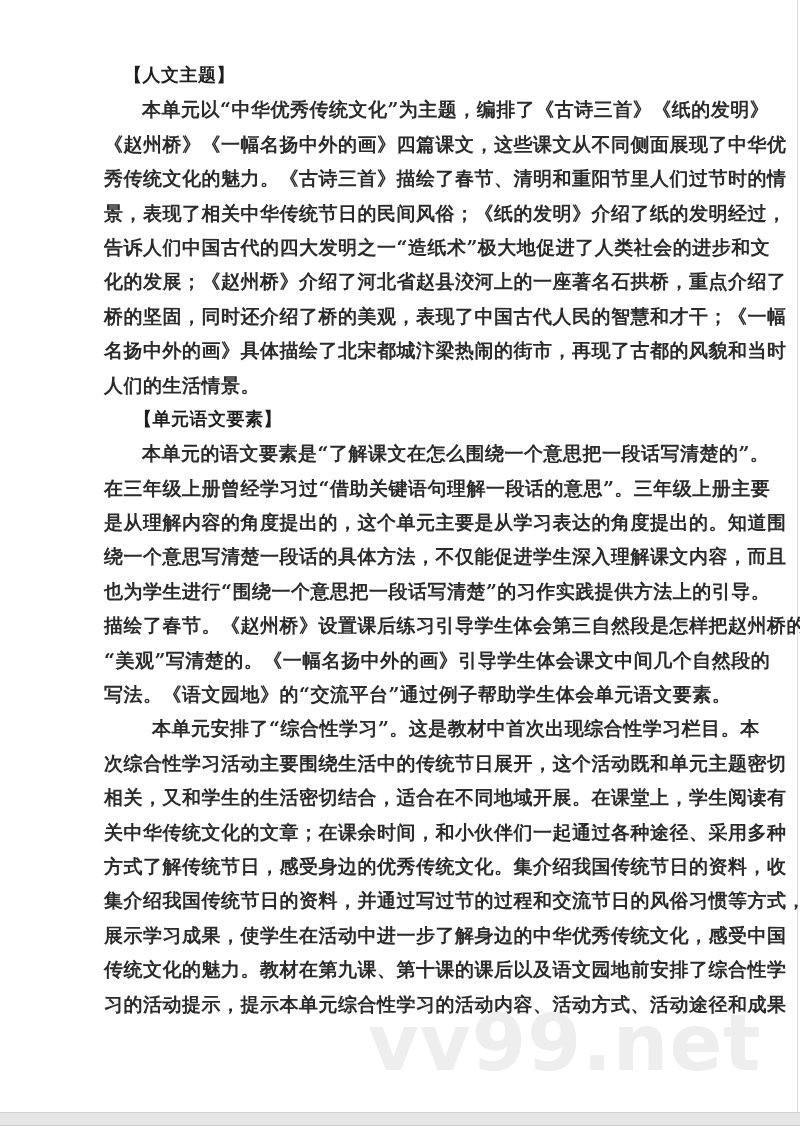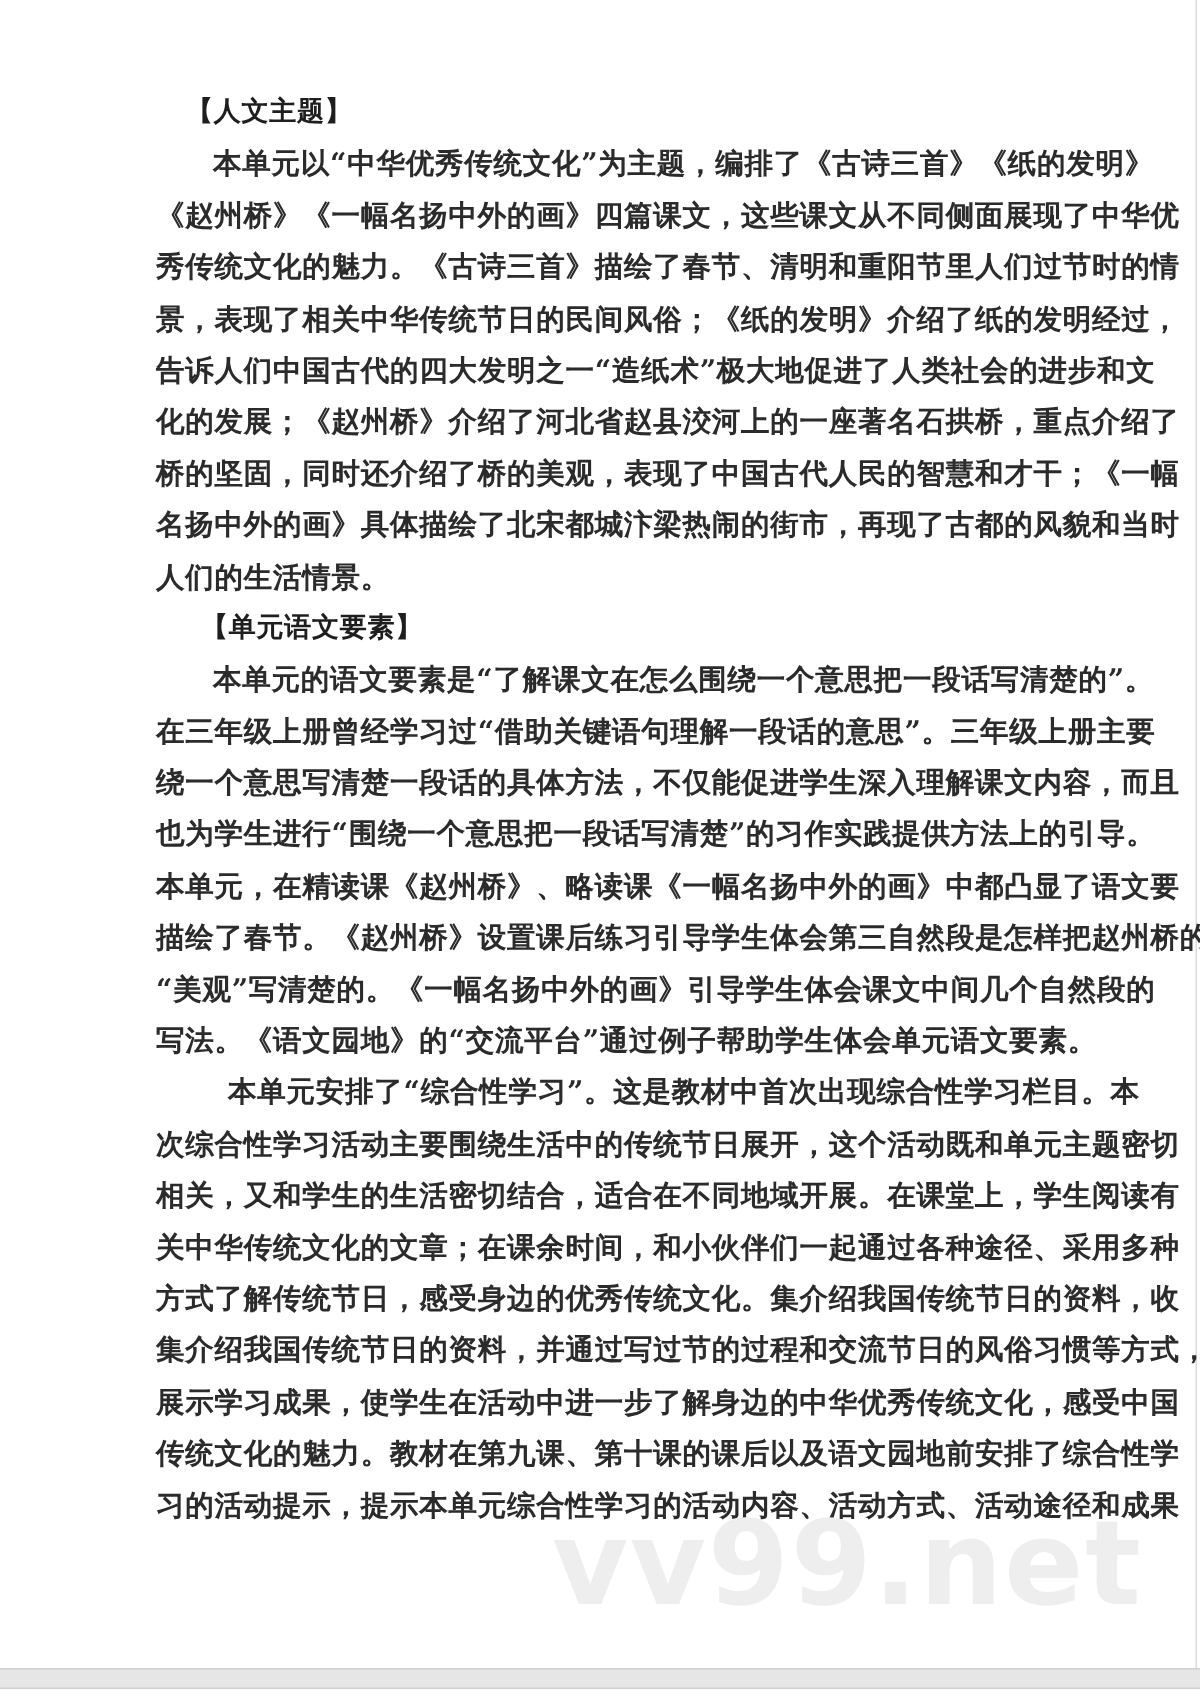--- a/index.html
+++ b/index.html
@@ -38,23 +38,23 @@
     <div class="line">景，表现了相关中华传统节日的民间风俗；《纸的发明》介绍了纸的发明经过，</div>
     <div class="line">告诉人们中国古代的四大发明之一“造纸术”极大地促进了人类社会的进步和文</div>
     <div class="line">化的发展；《赵州桥》介绍了河北省赵县洨河上的一座著名石拱桥，重点介绍了</div>
     <div class="line">桥的坚固，同时还介绍了桥的美观，表现了中国古代人民的智慧和才干；《一幅</div>
     <div class="line">名扬中外的画》具体描绘了北宋都城汴梁热闹的街市，再现了古都的风貌和当时</div>
     <div class="line last">人们的生活情景。</div>
 
     <div class="line heading h2">【单元语文要素】</div>
     <div class="line indent">本单元的语文要素是“了解课文在怎么围绕一个意思把一段话写清楚的”。</div>
     <div class="line">在三年级上册曾经学习过“借助关键语句理解一段话的意思”。三年级上册主要</div>
+    <div class="line">是从理解内容的角度提出的，这个单元主要是从学习表达的角度提出的。知道围</div>
     <div class="line">绕一个意思写清楚一段话的具体方法，不仅能促进学生深入理解课文内容，而且</div>
     <div class="line">也为学生进行“围绕一个意思把一段话写清楚”的习作实践提供方法上的引导。</div>
-    <div class="line">本单元，在精读课《赵州桥》、略读课《一幅名扬中外的画》中都凸显了语文要</div>
     <div class="line">描绘了春节。《赵州桥》设置课后练习引导学生体会第三自然段是怎样把赵州桥的</div>
     <div class="line">“美观”写清楚的。《一幅名扬中外的画》引导学生体会课文中间几个自然段的</div>
     <div class="line last">写法。《语文园地》的“交流平台”通过例子帮助学生体会单元语文要素。</div>
 
     <div class="line indent2">本单元安排了“综合性学习”。这是教材中首次出现综合性学习栏目。本</div>
     <div class="line">次综合性学习活动主要围绕生活中的传统节日展开，这个活动既和单元主题密切</div>
     <div class="line">相关，又和学生的生活密切结合，适合在不同地域开展。在课堂上，学生阅读有</div>
     <div class="line">关中华传统文化的文章；在课余时间，和小伙伴们一起通过各种途径、采用多种</div>
     <div class="line">方式了解传统节日，感受身边的优秀传统文化。集介绍我国传统节日的资料，收</div>
     <div class="line">集介绍我国传统节日的资料，并通过写过节的过程和交流节日的风俗习惯等方式，</div>

